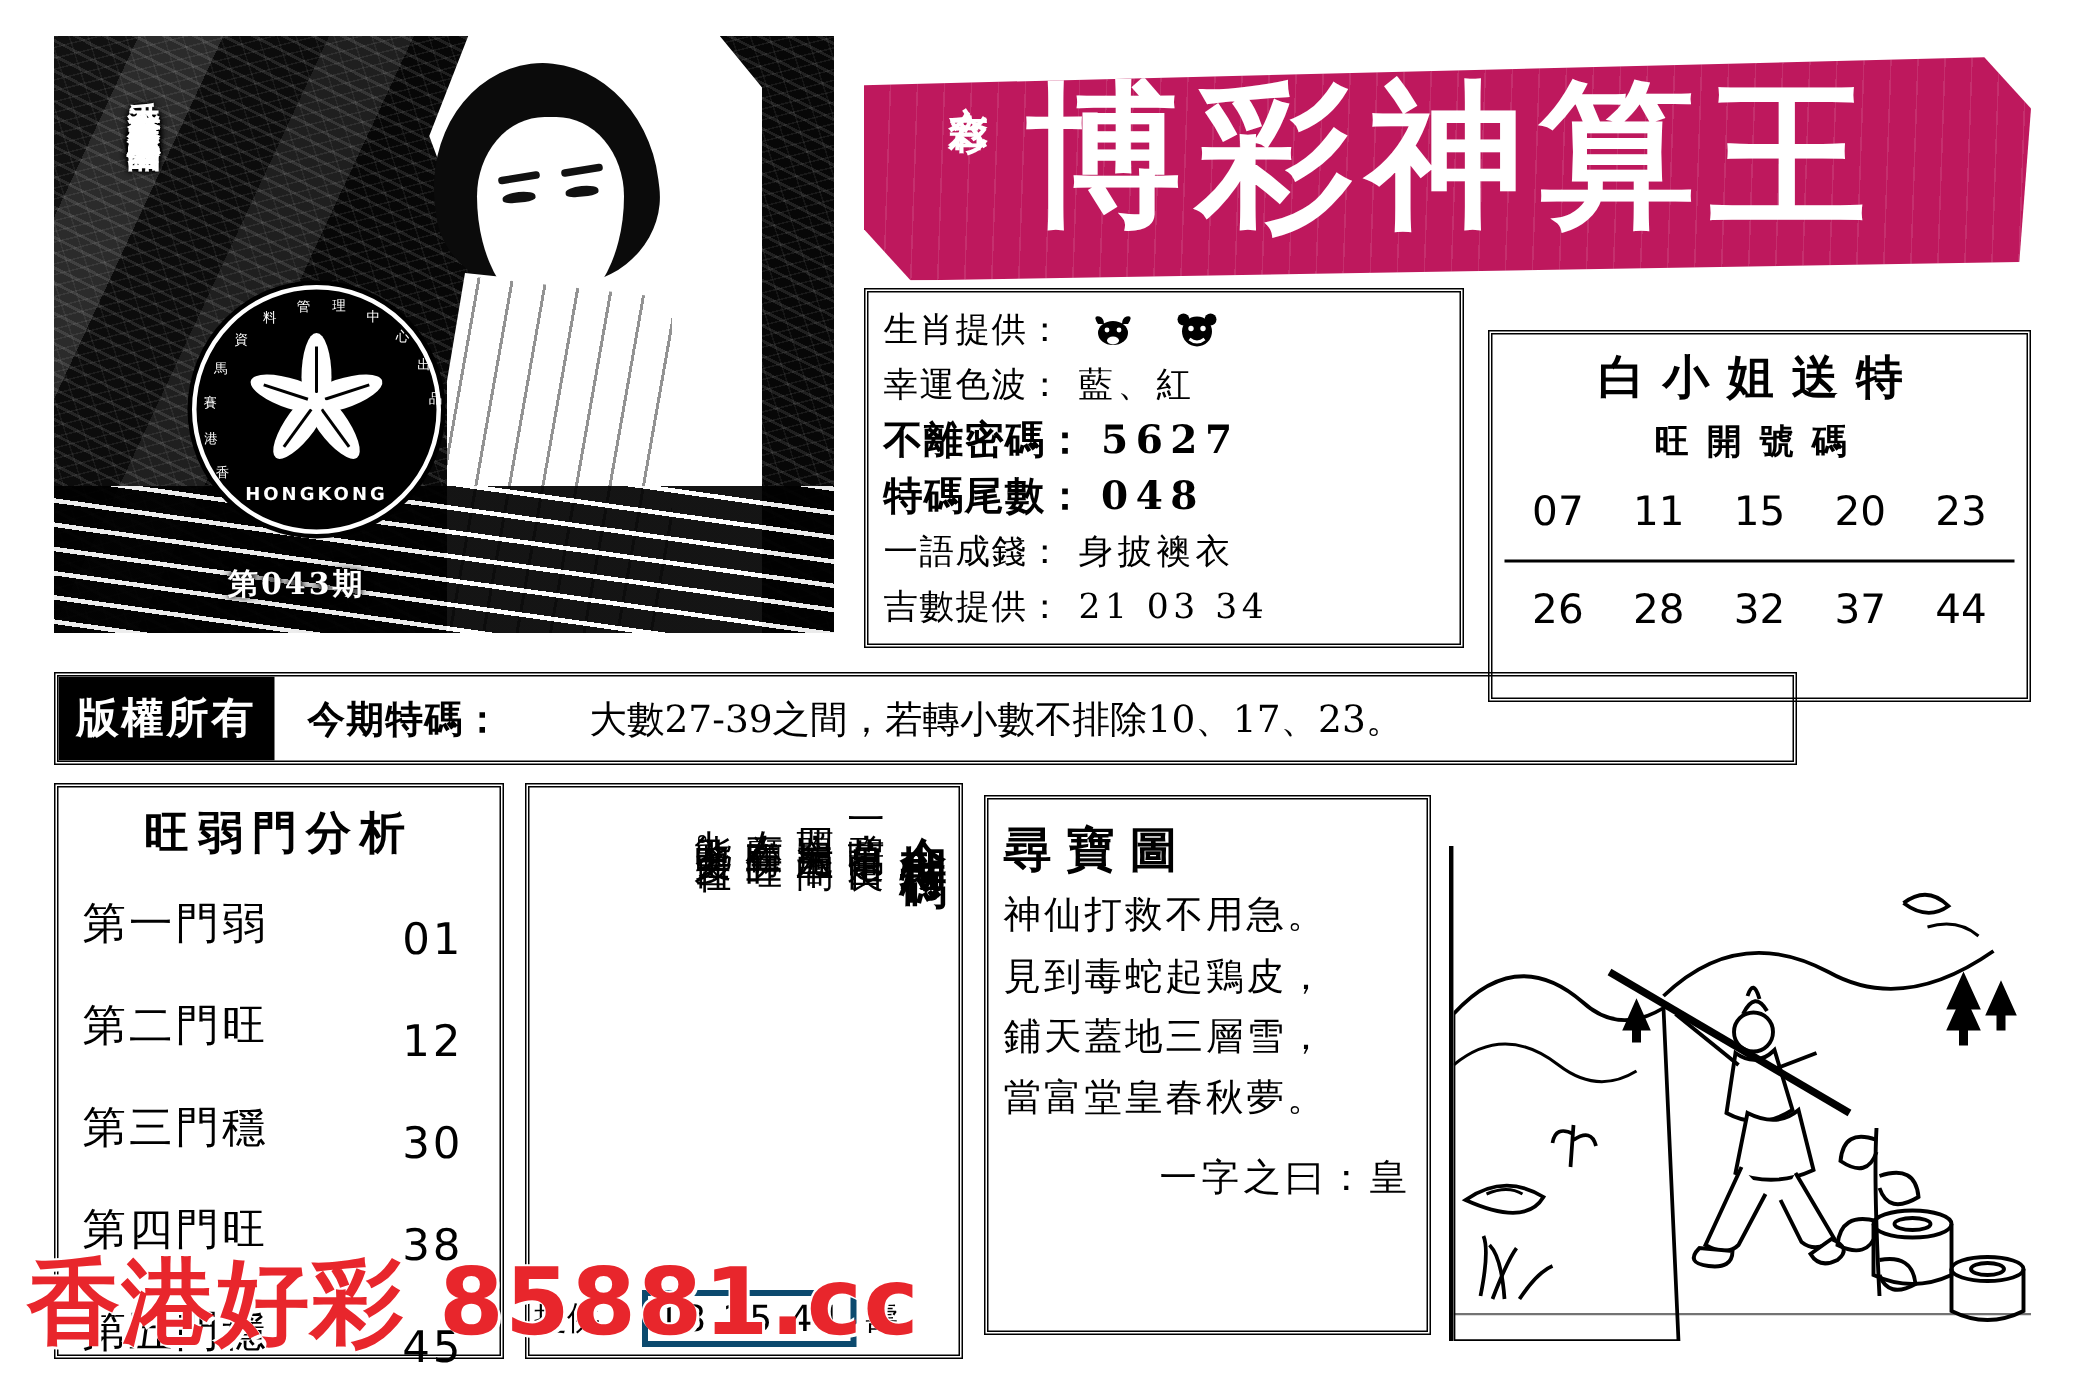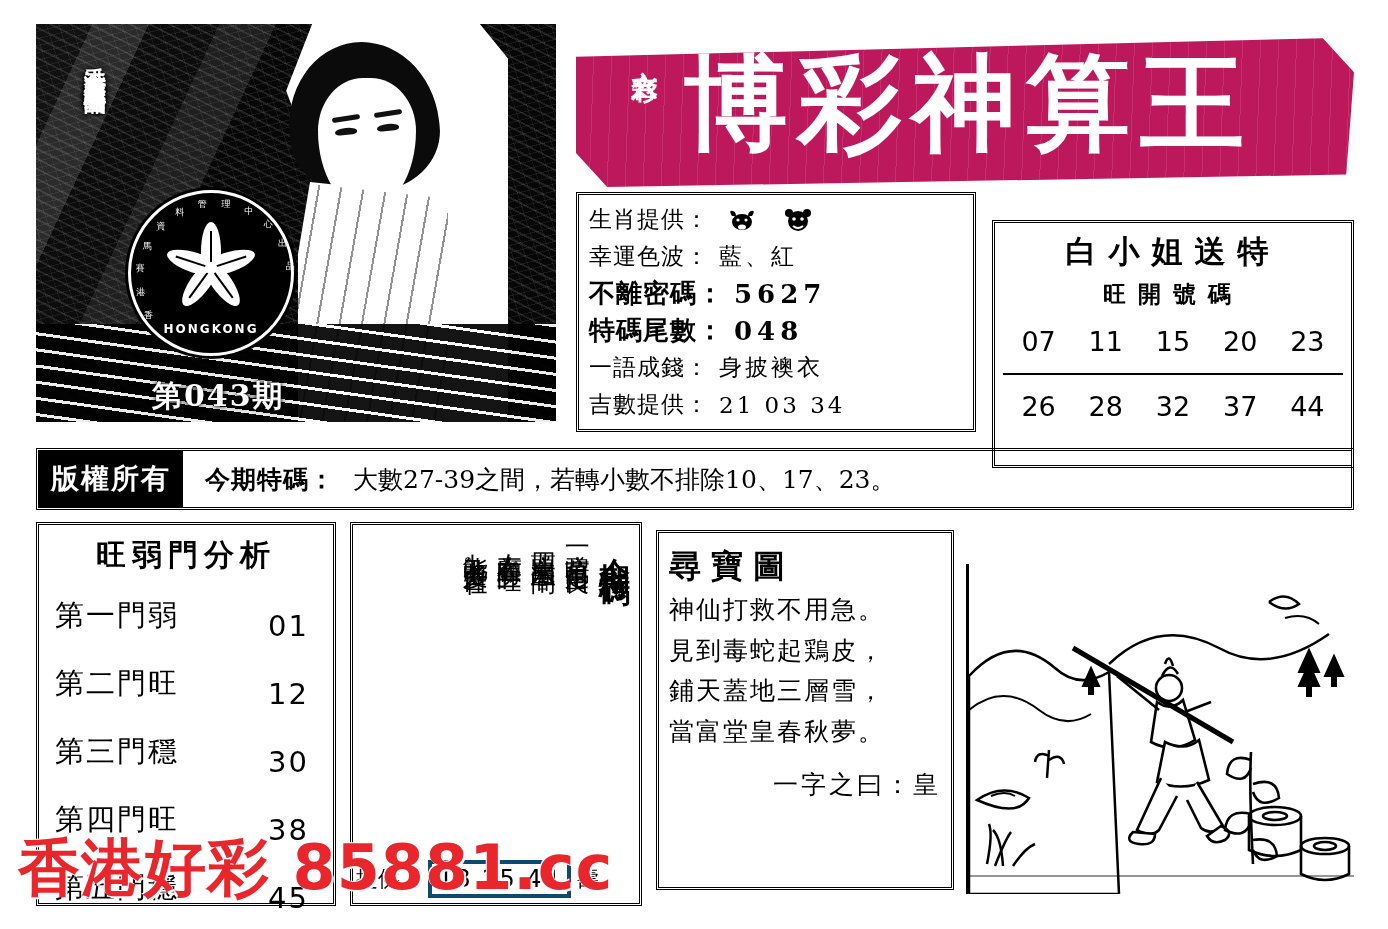--- a/index.html
+++ b/index.html
@@ -122,21 +122,21 @@
     line-height: 1.16;
     writing-mode: vertical-rl;
     text-orientation: upright;
     letter-spacing: 2px;
     text-shadow: 0 0 2px #000, 0 0 5px #000;
   }
   .issue-label {
     position: absolute;
     left: 116px; top: 352px;
     font-family: "DejaVu Serif", serif;
-    font-size: 30px;
+    font-size: 20px;
     font-weight: bold;
     color: #fff;
     letter-spacing: 2px;
     text-shadow: 0 0 3px #000, 0 0 7px #000;
   }
   
   .emblem {
     position: absolute;
     left: 92px; top: 166px;
     width: 160px; height: 160px;
@@ -301,21 +301,21 @@
   }
   .nb-div {
     margin: 16px 2px 0 2px;
     border-top: 2px solid #000;
   }
 
   
   .strip {
     position: absolute;
     left: 36px; top: 448px;
-    width: 1318px; height: 62px;
+    width: 1162px; height: 62px;
     border: 3px double #000;
     box-sizing: border-box;
     display: flex;
     align-items: center;
     overflow: hidden;
   }
   .strip .blk {
     background: #000;
     color: #fff;
     font-family: "DejaVu Serif", serif;
@@ -329,20 +329,21 @@
     box-sizing: border-box;
   }
   .strip .mid {
     flex: 1;
     display: flex;
     align-items: center;
     padding-left: 22px;
     font-family: "DejaVu Serif", serif;
     font-size: 25px;
     white-space: nowrap;
+    gap: 40px;
   }
   .strip .mid b { font-weight: bold; letter-spacing: 1px;}
   .strip .mid .txt { margin-left: 18px; }
 
   
   .bottom {
     position: absolute;
     left: 36px; top: 522px;
     width: 1318px; height: 384px;
   }

